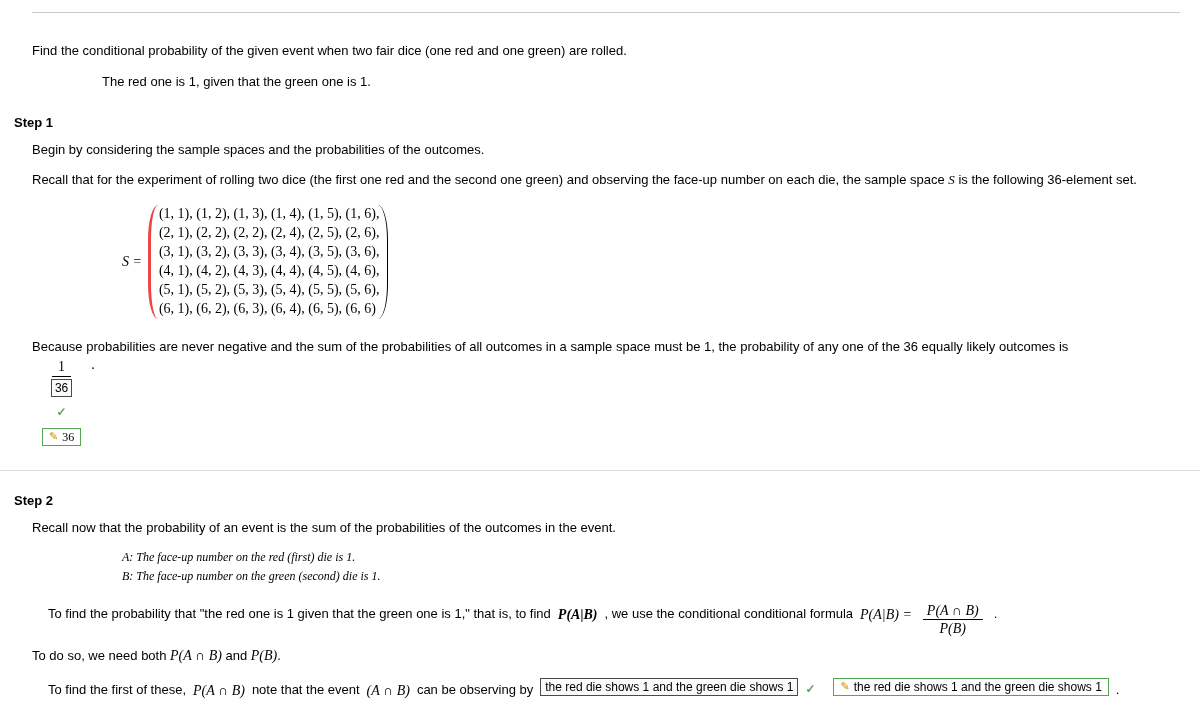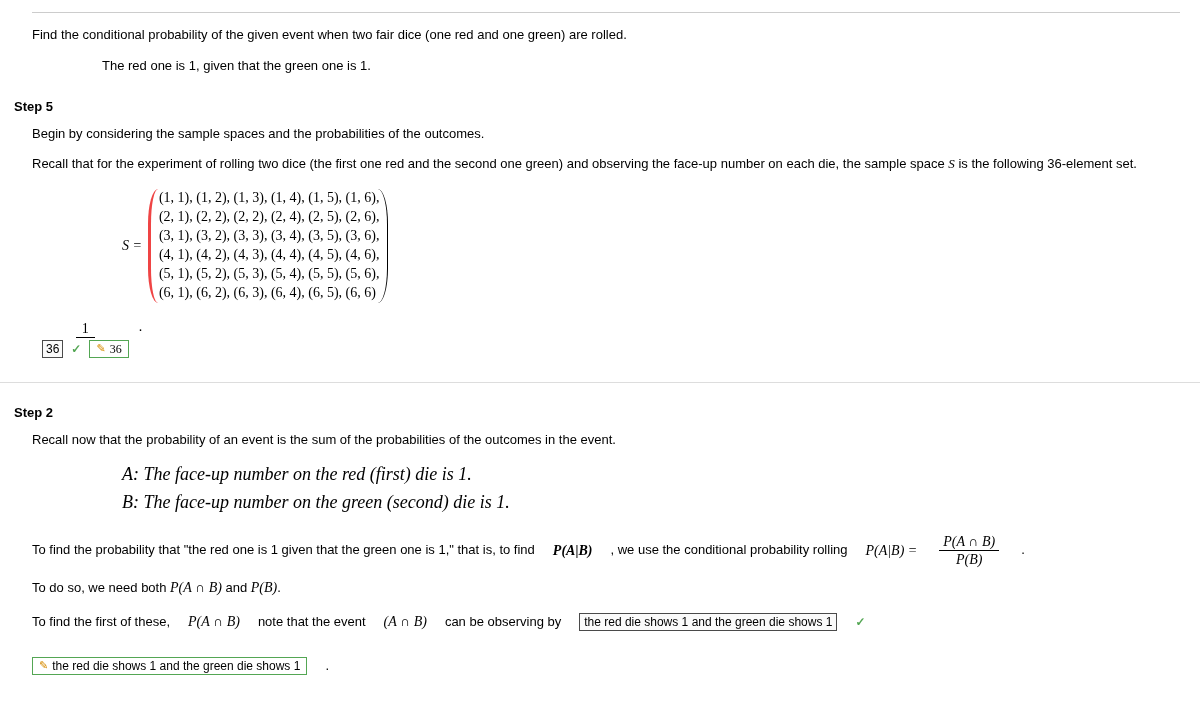--- a/index.html
+++ b/index.html
@@ -10,21 +10,21 @@
     color: #000;
     background: #fff;
   }
   .page {
     width: 1200px;
     padding: 12px 14px 20px 14px;
   }
   .question-block { padding-left: 18px; padding-right: 6px; }
   .instruction {
     border-top: 1px solid #ccc;
-    padding-top: 12px;
+    padding-top: 28px;
     margin-bottom: 12px;
   }
   .sub-instruction {
     padding-left: 70px;
     margin-bottom: 22px;
   }
   .step-label {
     font-weight: bold;
     margin-top: 22px;
     margin-bottom: 10px;
@@ -107,21 +107,21 @@
     display: inline-block;
     transform: translateY(-1px);
   }
   .hr {
     border: none;
     border-top: 1px solid #ddd;
     margin: 24px -14px 20px -32px;
   }
   .ital { font-style: italic; font-family: "Times New Roman", Times, serif; }
   .math { font-family: "Times New Roman", Times, serif; font-size: 14px; }
-  .events-block { padding-left: 90px; margin: 8px 0 16px 0; line-height: 1.55; font-style: italic; font-family: "Times New Roman", Times, serif; font-size:18px; }
+  .events-block { padding-left: 90px; margin: 8px 0 16px 0; line-height: 1.55; font-style: italic; font-family: "Times New Roman", Times, serif; font-size:12px; }
   .events-block .evlabel { font-style: italic; }
   .inline-frac {
     display: inline-flex;
     flex-direction: column;
     align-items: center;
     vertical-align: middle;
     font-family: "Times New Roman", Times, serif;
     font-size: 14px;
     line-height: 1.1;
     margin: 0 4px;
@@ -134,38 +134,38 @@
     padding: 1px 4px;
     font-size: 12px;
     height: 18px;
     line-height: 16px;
     display: inline-flex;
     align-items: center;
   }
   .flow-row {
     display: flex;
     flex-wrap: wrap;
-    align-items: center;
-    gap: 18px;
+    gap: 7px;
     line-height: 1.9;
     margin-bottom: 8px;
+    margin-left: 16px;
   }
   .flow-row > span, .flow-row > div { white-space: nowrap; }
 </style>
 </head>
 <body>
 
 <div class="page">
 
   <div class="question-block">
     <div class="instruction body-text">Find the conditional probability of the given event when two fair dice (one red and one green) are rolled.</div>
     <div class="sub-instruction body-text">The red one is 1, given that the green one is 1.</div>
   </div>
 
-  <div class="step-label">Step 5</div>
+  <div class="step-label">Step 1</div>
 
   <div class="question-block">
     <div class="body-text">Begin by considering the sample spaces and the probabilities of the outcomes.</div>
 
     <div class="body-text">
       <span>Recall that for the experiment of rolling two dice (the first one red and the second one green) and observing the face-up number on each die, the sample space </span><span class="ital">S</span><span> is the following 36-element set.</span>
     </div>
 
     <div class="set-block">
       <span class="math" style="margin-right:6px; font-style:italic;">S = </span>
@@ -175,26 +175,27 @@
           <div>(2, 1), (2, 2), (2, 2), (2, 4), (2, 5), (2, 6),</div>
           <div>(3, 1), (3, 2), (3, 3), (3, 4), (3, 5), (3, 6),</div>
           <div>(4, 1), (4, 2), (4, 3), (4, 4), (4, 5), (4, 6),</div>
           <div>(5, 1), (5, 2), (5, 3), (5, 4), (5, 5), (5, 6),</div>
           <div>(6, 1), (6, 2), (6, 3), (6, 4), (6, 5), (6, 6)</div>
         </div>
       </span>
     </div>
 
 
+    <div class="body-text" style="margin-bottom:2px;">Because probabilities are never negative and the sum of the probabilities of all outcomes in a sample space must be 1, the probability of any one of the 36 equally likely outcomes is</div>
 
     <div class="frac-block">
       <span class="frac">
         <span class="num">1</span>
         <span class="den">
-          <span class="answer-row" style="gap:8px;">
+          <span class="answer-row" style="gap:8px;flex-direction:column;">
             <span class="user-input">36</span>
             <span class="check-icon">✓</span>
             <span class="correct-box">
               <span class="step-icon">✎</span>
               <span>36</span>
             </span>
           </span>
         </span>
       </span>
       <span class="math" style="align-self:flex-start; margin-left:4px; margin-top:-2px;">.</span>
@@ -209,21 +210,21 @@
     <div class="body-text">Recall now that the probability of an event is the sum of the probabilities of the outcomes in the event.</div>
 
     <div class="events-block">
       <div><span class="evlabel">A: The face-up number on the red (first) die is 1.</span></div>
       <div><span class="evlabel">B: The face-up number on the green (second) die is 1.</span></div>
     </div>
 
     <div class="body-text flow-row">
       <span>To find the probability that "the red one is 1 given that the green one is 1," that is, to find </span>
       <span class="math" style="font-style:italic;font-weight:bold;">P(A|B)</span>
-      <span>, we use the conditional probability rolling </span>
+      <span>, we use the conditional conditional formula </span>
       <span class="math" style="font-style:italic;">P(A|B) = </span>
       <span class="inline-frac">
         <span class="n" style="font-style:italic;">P(A ∩ B)</span>
         <span class="d" style="font-style:italic;">P(B)</span>
       </span>
       <span>.</span>
     </div>
 
     <div class="body-text">
       <span>To do so, we need both </span><span class="math" style="font-style:italic;">P(A ∩ B)</span><span> and </span><span class="math" style="font-style:italic;">P(B)</span><span>.</span>

